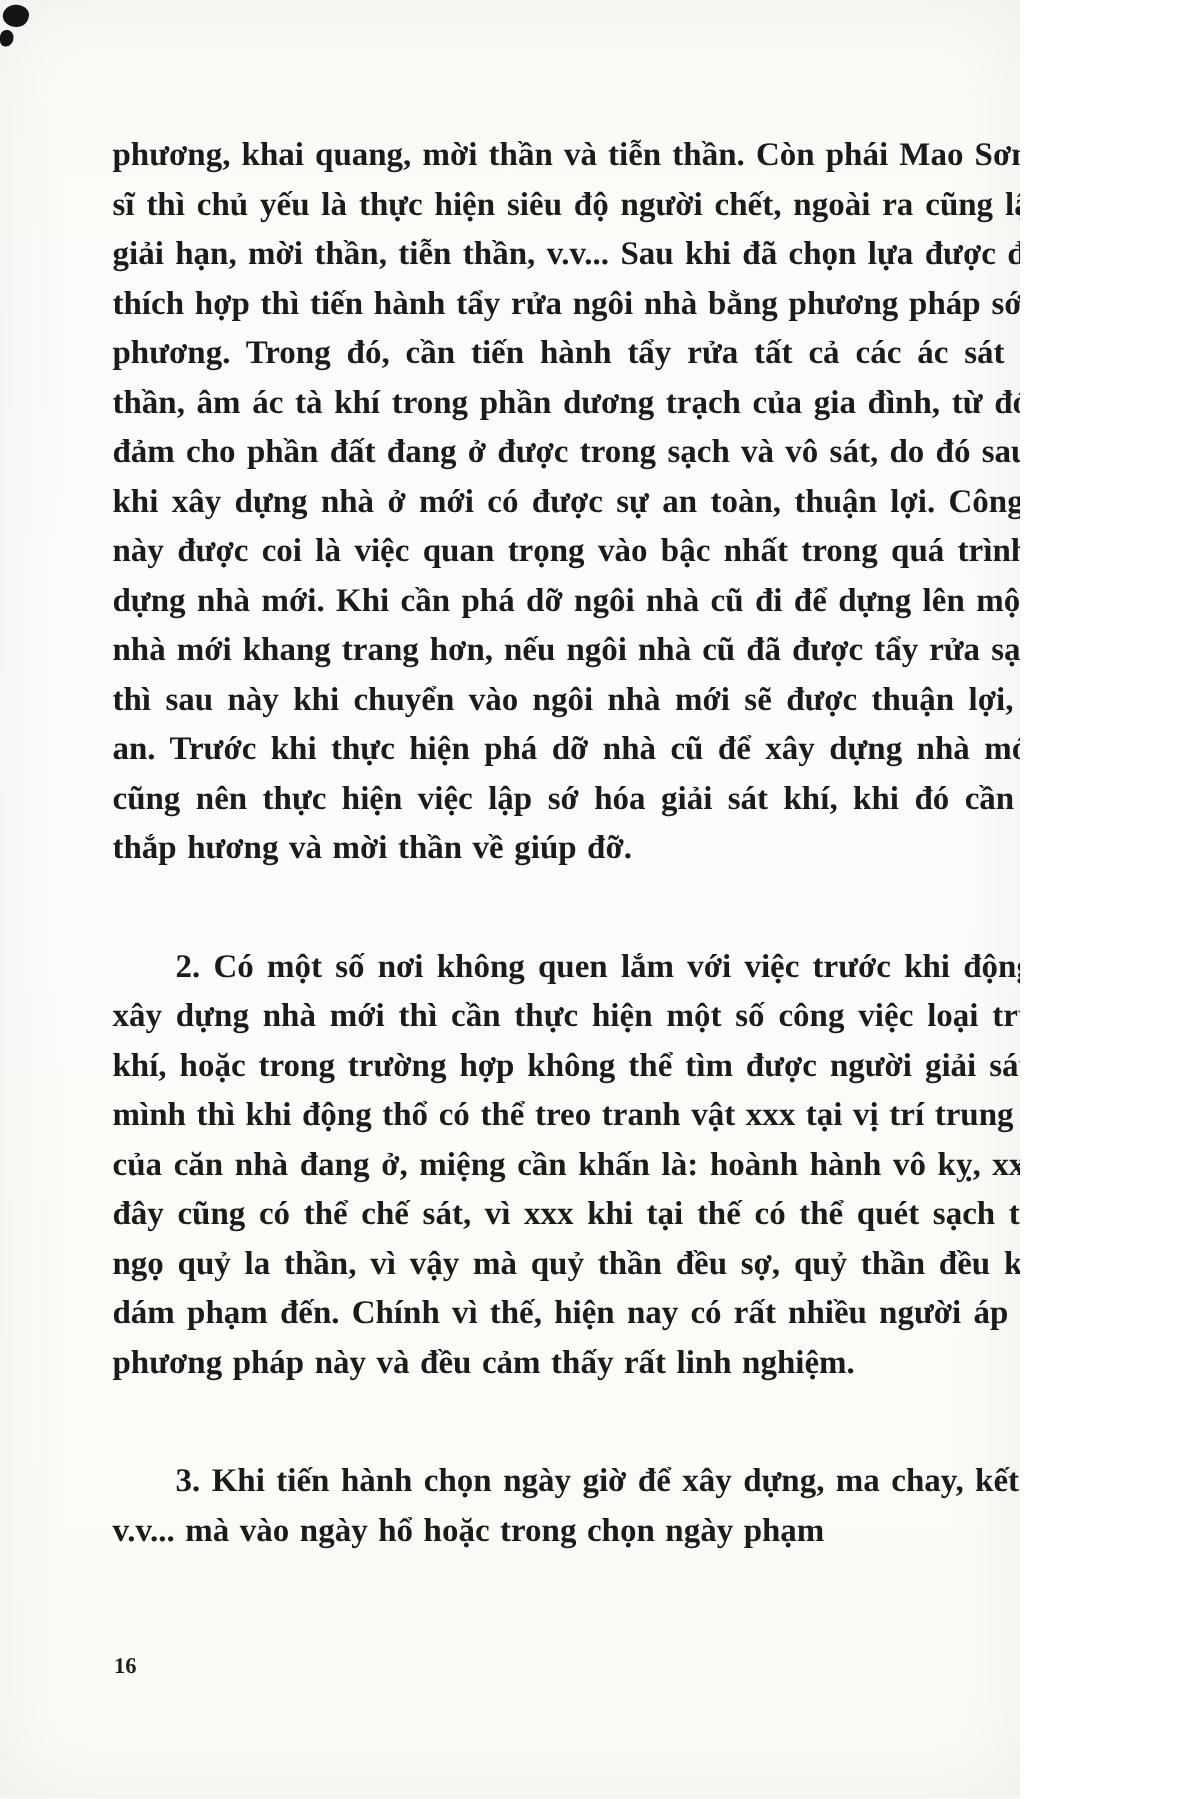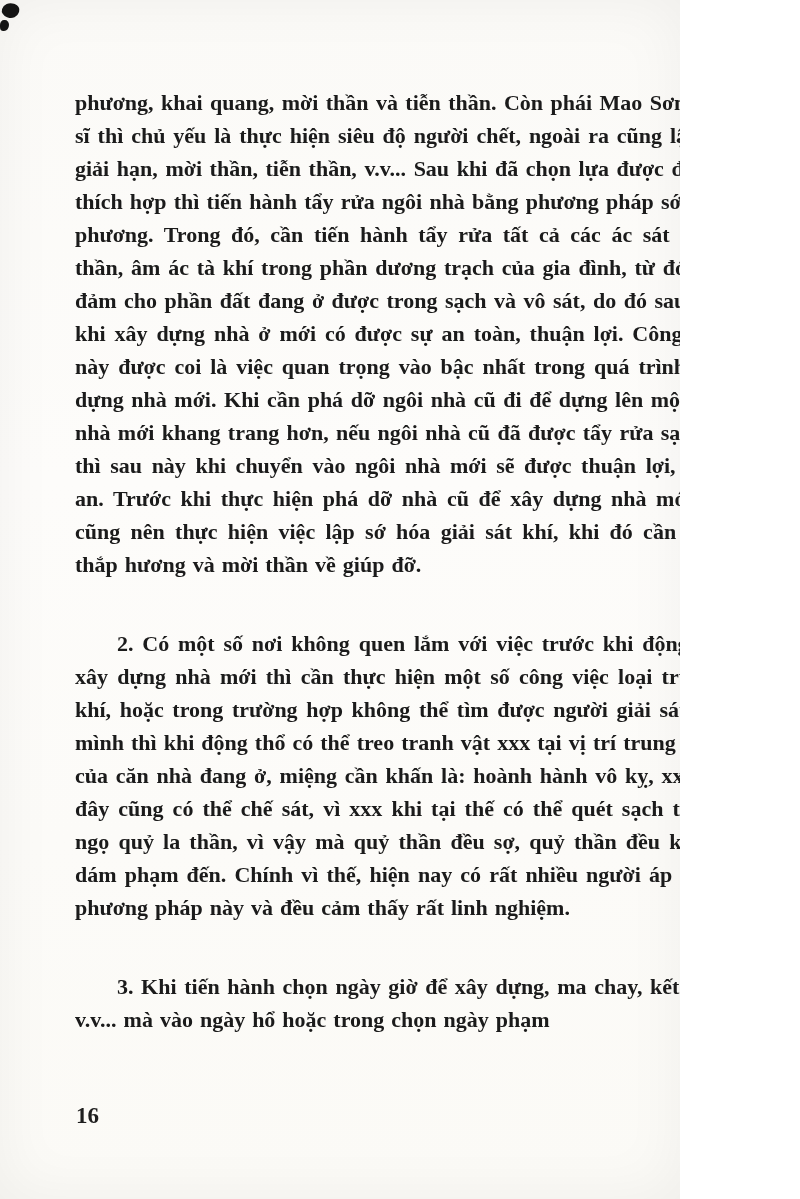--- a/index.html
+++ b/index.html
@@ -36,21 +36,21 @@
     word-spacing: 1.5px;
   }
   .text-block p.indent {
     text-indent: 42px;
     margin-top: 46px;
   }
   .page-number {
     position: absolute;
     left: 76px;
     top: 1103px;
-    font-size: 23px;
+    font-size: 15px;
     color: #1e1e1e;
     font-family: "Liberation Serif", serif;
   }
   
   .artifact {
     position: absolute;
     background: #141414;
   }
   .a-topleft-1 {
     left: 2px; top: 3px; width: 17px; height: 15px;

